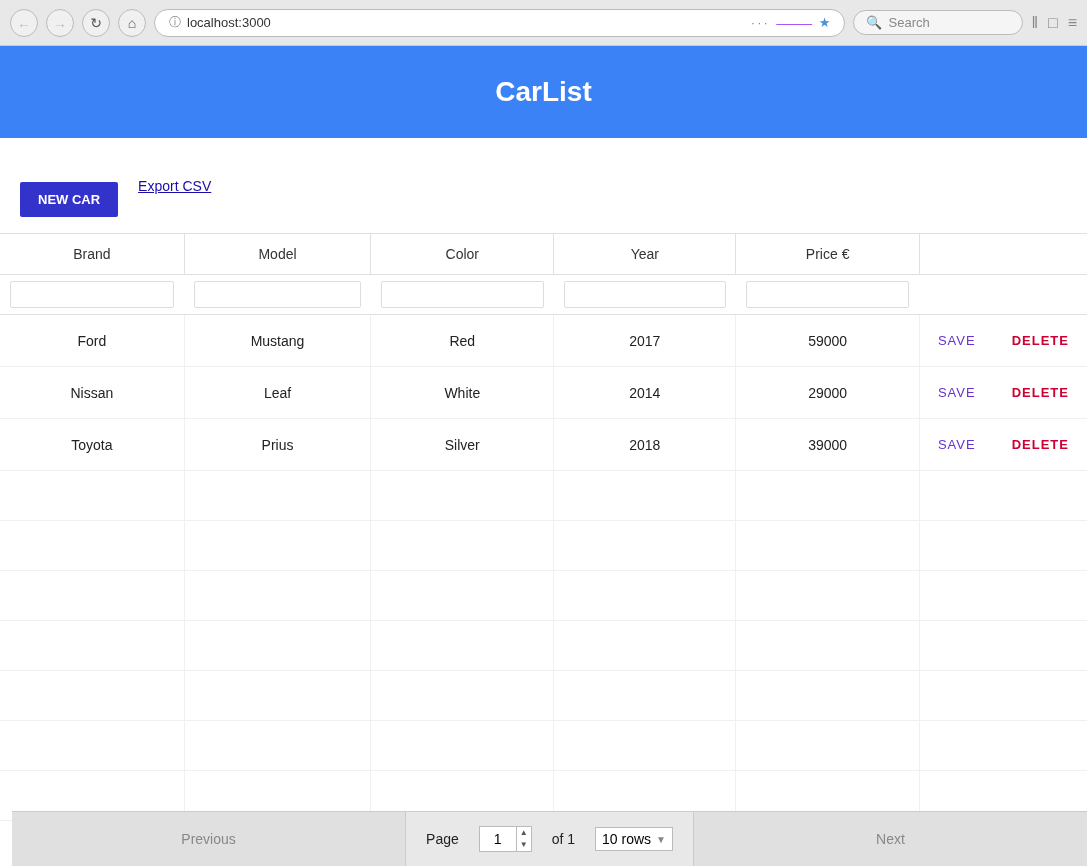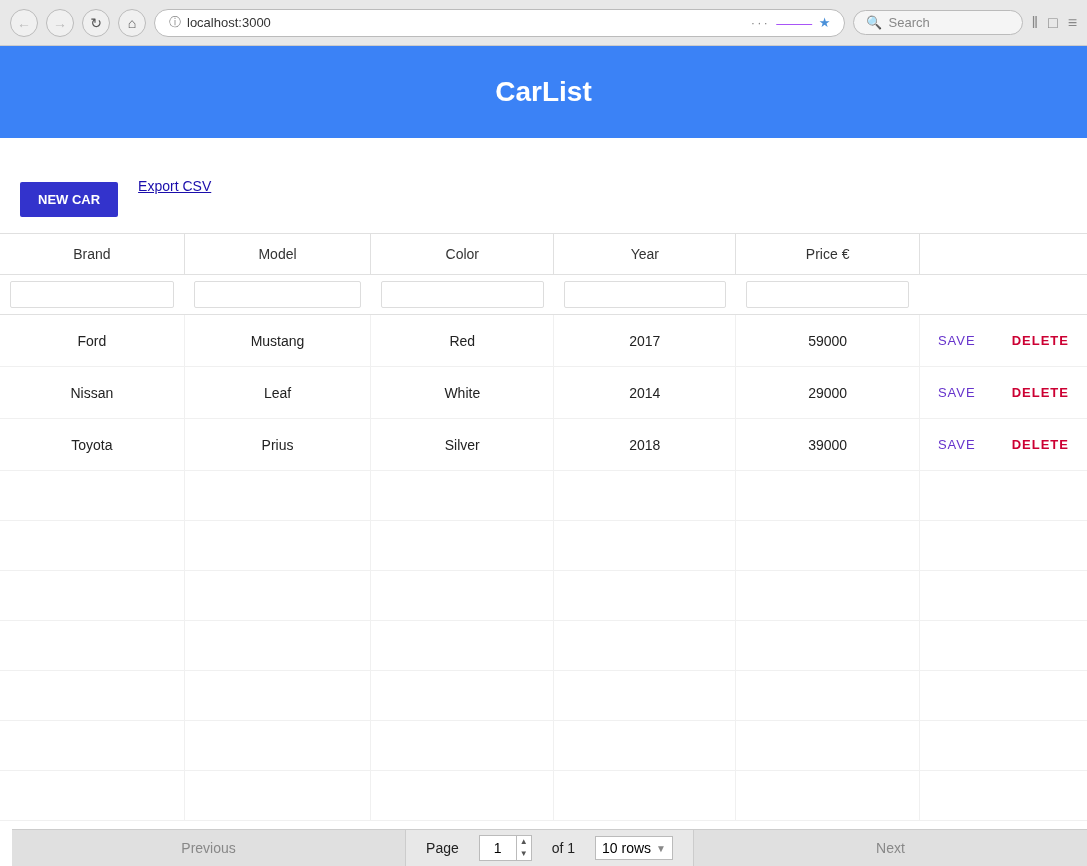--- a/index.html
+++ b/index.html
@@ -163,21 +163,21 @@
       height: 50px;
       border-bottom: 1px solid #f0f0f0;
     }
 
     
     .pagination {
       position: fixed;
       bottom: 0;
       left: 12px;
       right: 0;
-      height: 37px;
+      height: 55px;
       display: flex;
       align-items: center;
       background: #e8e8e8;
       border-top: 1px solid #ccc;
     }
     .prev-btn, .next-btn {
       flex: 1;
       height: 100%;
       background: #e0e0e0;
       border: none;

